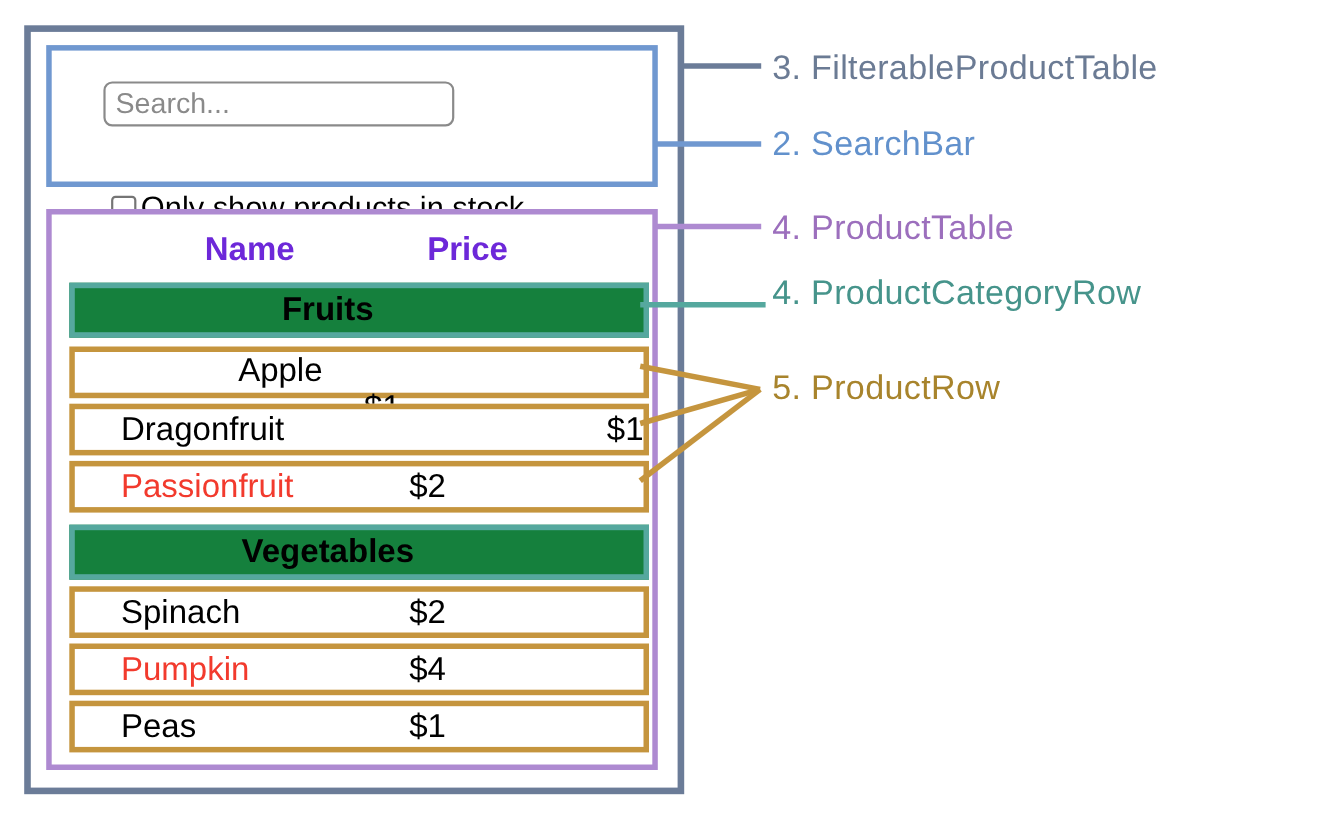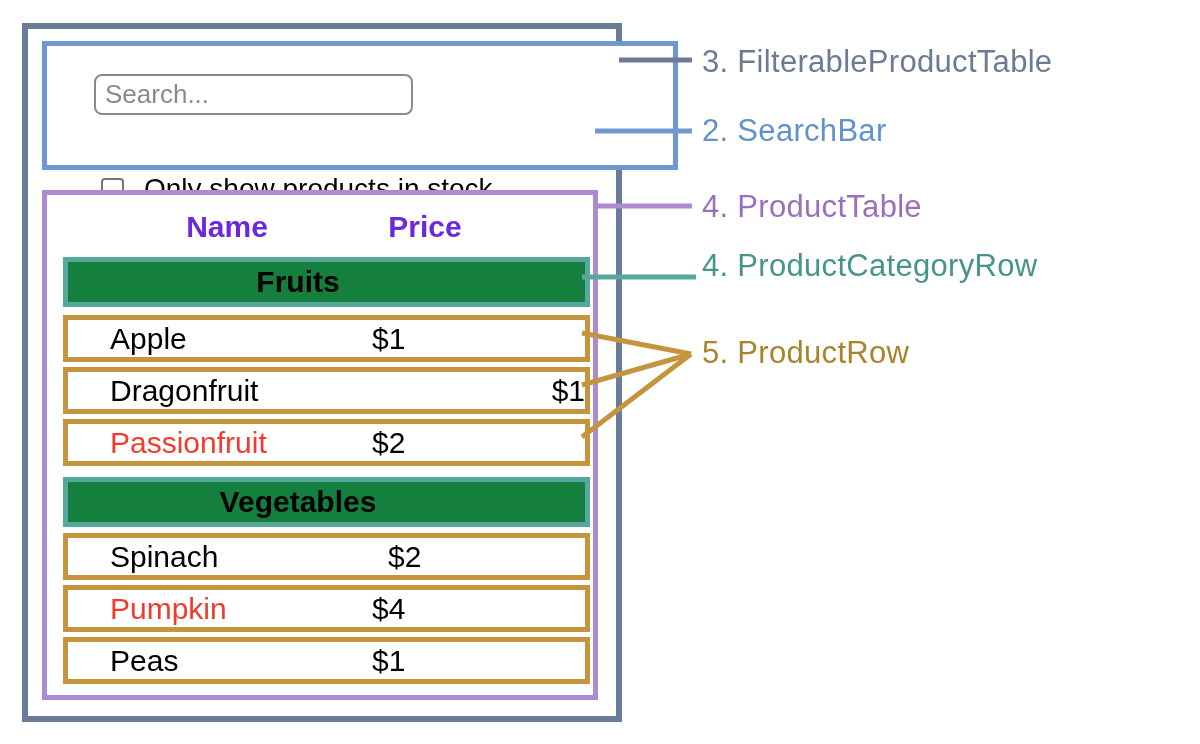--- a/index.html
+++ b/index.html
@@ -23,41 +23,41 @@
     font-family:"Liberation Sans", sans-serif;
     overflow:hidden;
   }
   
   .box{position:absolute;box-sizing:border-box;background:#ffffff;}
   .outer-box{
     left:22px;top:23px;width:600px;height:699px;
     border:6px solid var(--slate);
   }
   .searchbar-box{
-    left:42px;top:41px;width:636px;height:129px;
+    left:42px;top:41px;width:556px;height:129px;
     border:5px solid var(--blue);
   }
   .producttable-box{
     left:42px;top:190px;width:556px;height:510px;
     border:5px solid var(--purple);
   }
   
   .search-input{
     position:absolute;left:47px;top:28px;
     box-sizing:border-box;
     width:319px;height:41px;
     border:2px solid #8a8a8a;border-radius:8px;
     font-family:"Liberation Sans", sans-serif;
     font-size:26px;color:#222;
     padding:0 0 0 9px;outline:none;background:#fff;
   }
   .search-input::placeholder{color:#8a8a8a;opacity:1;}
   .stock-row{
     position:absolute;left:54px;top:121px;height:44px;
-    display:flex;align-items:center;gap:20px;
+    display:flex;align-items:center;gap:4px;
   }
   .stock-checkbox{
     appearance:none;-webkit-appearance:none;
     width:23px;height:23px;margin:0;
     border:2px solid #757575;border-radius:4px;
     background:#fff;cursor:pointer;
   }
   .stock-label{font-size:28px;color:#000;white-space:nowrap;}
   
   .pt-header{
@@ -80,25 +80,25 @@
   .prod-row{
     position:absolute;left:16px;width:527px;height:47px;
     box-sizing:border-box;border:5px solid var(--gold);background:#fff;
     display:flex;align-items:center;padding-left:42px;
   }
   .p-name{width:262px;font-size:30px;color:#000;white-space:nowrap;}
   .p-name[data-c="red"]{color:var(--red);}
   .p-price{font-size:30px;color:#000;white-space:nowrap;}
   
   .cat-fruits{top:62px;}
-  .row-apple{top:120px;}
+  .row-apple{top:120px;flex-direction:column;}
   .row-dragonfruit{top:172px;justify-content:space-between;}
   .row-passionfruit{top:224px;}
   .cat-vegetables{top:282px;}
-  .row-spinach{top:338px;gap:16px;}
+  .row-spinach{top:338px;}
   .row-pumpkin{top:390px;}
   .row-peas{top:442px;}
   
   .connector-svg{position:absolute;left:0;top:0;pointer-events:none;}
   .ln{stroke-width:5;fill:none;}
   .ln-slate{stroke:var(--slate);}
   .ln-blue{stroke:var(--blue);}
   .ln-purple{stroke:var(--purple);}
   .ln-teal{stroke:var(--teal);}
   .ln-gold{stroke:var(--gold);}

